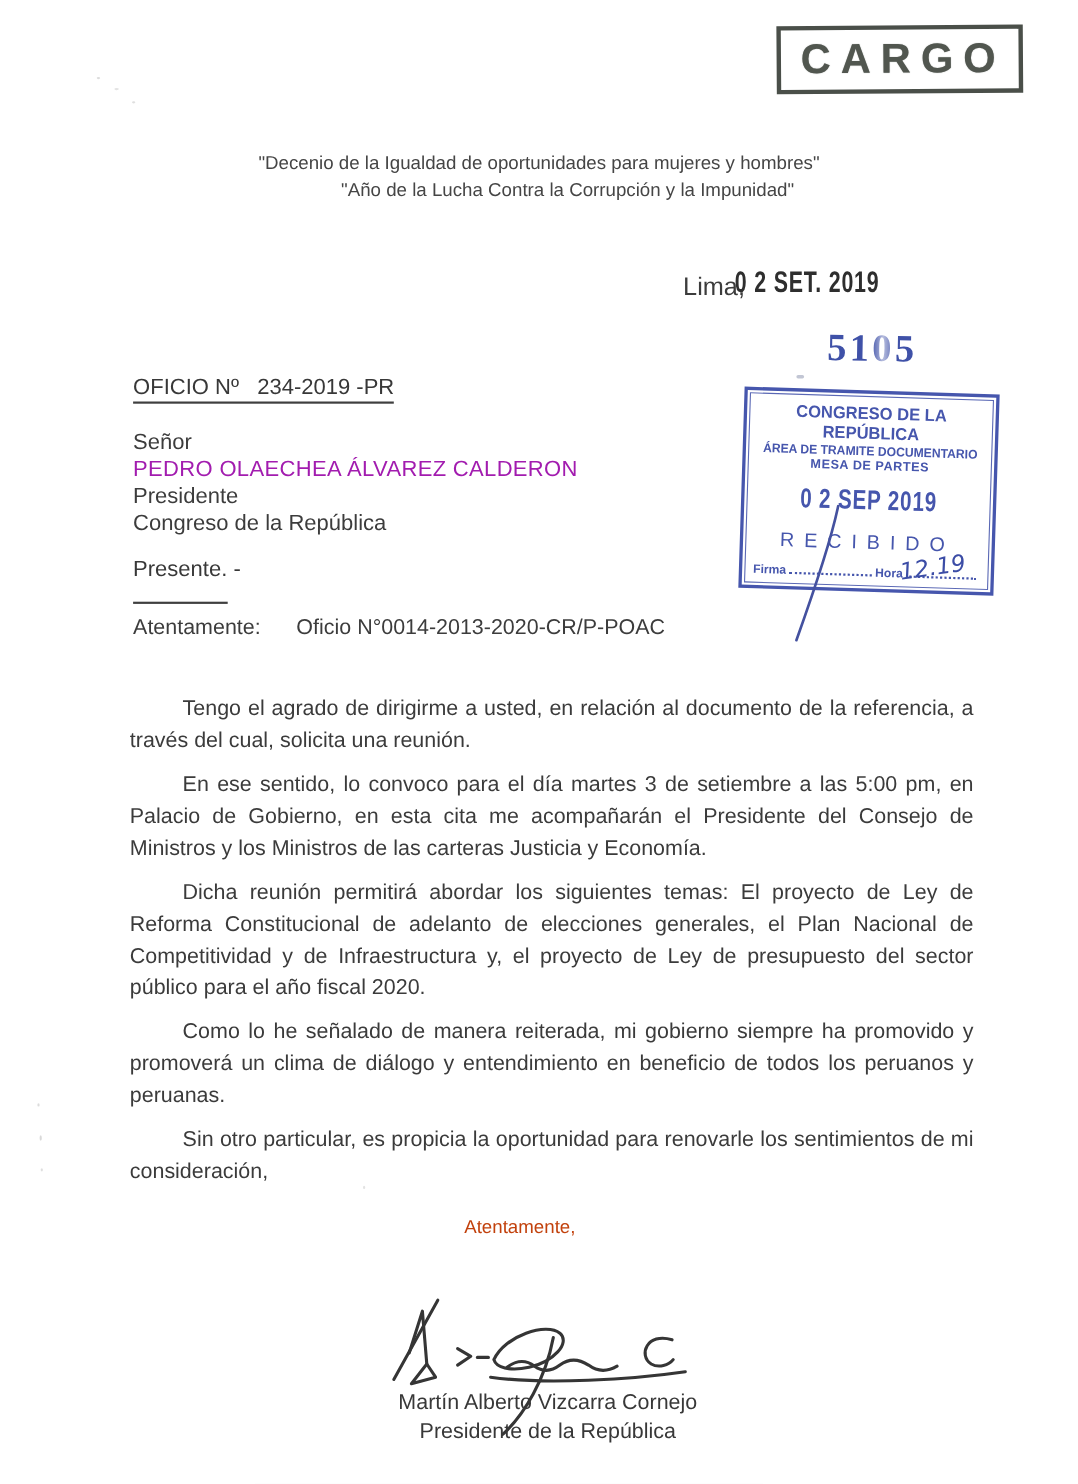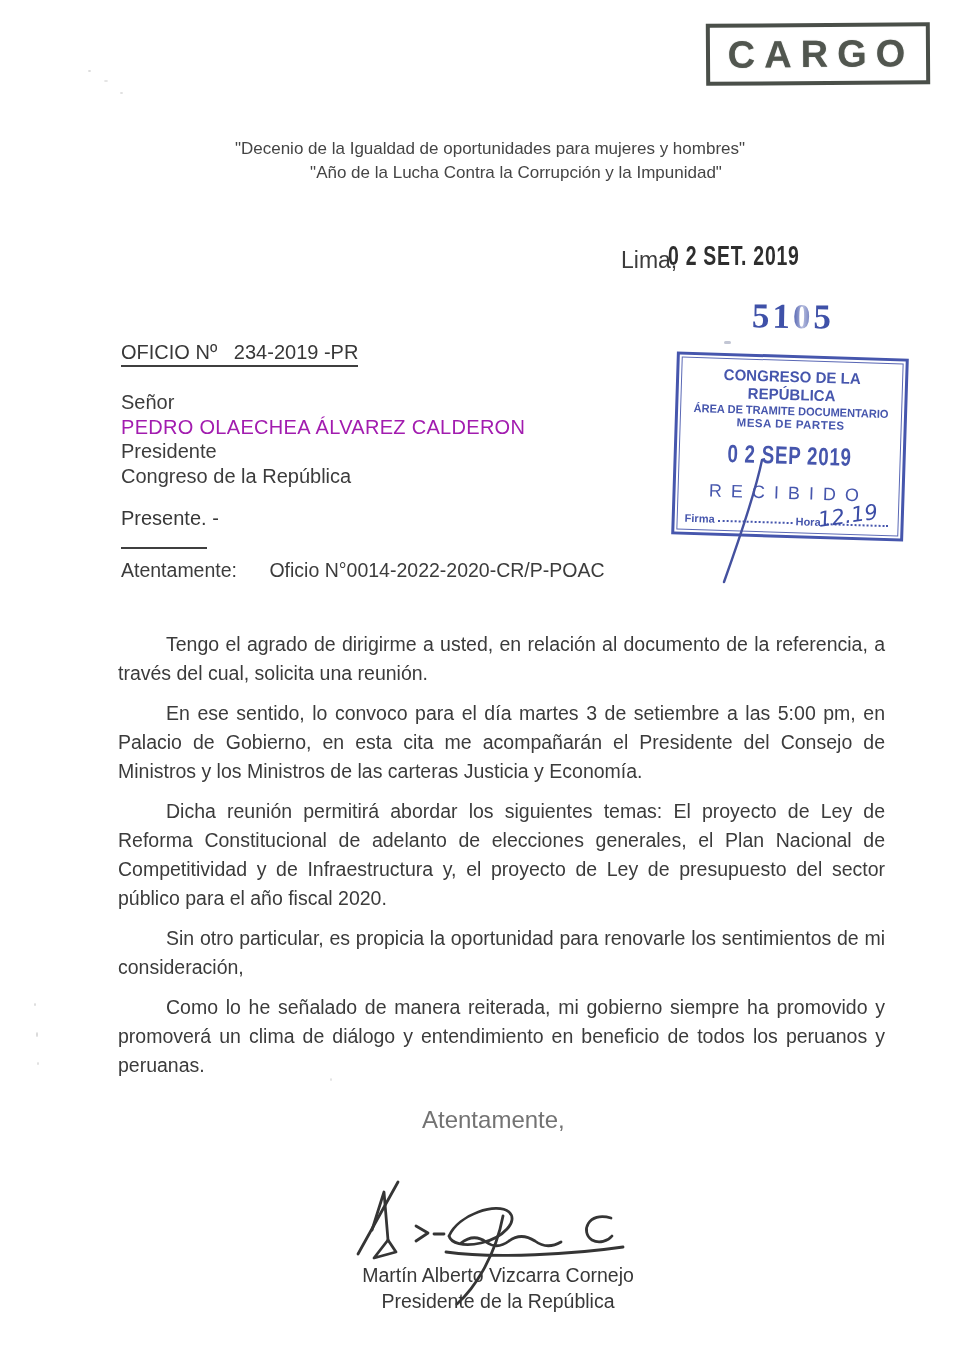--- a/index.html
+++ b/index.html
@@ -87,21 +87,21 @@
   .addr .bold{font-weight:normal;color:#a21caf;letter-spacing:.3px;}
   .presente{position:absolute;left:121px;top:507px;font-size:20px;color:#383838;}
   .presente .ul{border-bottom:2px solid #3f3f3f;padding-bottom:18px;}
   .refline{position:absolute;left:121px;top:559px;font-size:19.5px;color:#3c3c3c;}
   .refline .val{margin-left:27px;}
   .body-text{
     position:absolute;left:118px;top:630px;width:767px;
     font-size:19.5px;line-height:29px;text-align:justify;color:#3b3b3b;
   }
   .body-text p{margin:0 0 11px 0;text-indent:48px;}
-  .closing{position:absolute;left:422px;top:1106px;font-size:24px;color:#737373;}
+  .closing{position:absolute;left:422px;top:1106px;font-size:17px;color:#c2410c;}
   .sig-svg{position:absolute;left:345px;top:1168px;pointer-events:none;}
   .signer{
     position:absolute;left:348px;top:1262px;width:300px;
     text-align:center;font-size:19.5px;line-height:26px;color:#383838;
   }
   
   .noise{position:absolute;background:#b9b9b9;border-radius:50%;}
   .n1{left:88px;top:70px;width:3px;height:2px;opacity:.5;}
   .n2{left:104px;top:80px;width:4px;height:2px;opacity:.4;}
   .n3{left:120px;top:92px;width:3px;height:2px;opacity:.45;}
@@ -167,29 +167,29 @@
     <div>Presidente</div>
     <div>Congreso de la República</div>
   </div>
 
   <div class="presente">
     <span class="ul">Presente.</span><span> -</span>
   </div>
 
   <div class="refline">
     <span>Atentamente:</span>
-    <span class="val">Oficio N°0014-2022-2020-CR/P-POAC</span>
+    <span class="val">Oficio N°0014-2013-2020-CR/P-POAC</span>
   </div>
 
   <div class="body-text">
     <p>Tengo el agrado de dirigirme a usted, en relación al documento de la referencia, a través del cual, solicita una reunión.</p>
     <p>En ese sentido, lo convoco para el día martes 3 de setiembre a las 5:00 pm, en Palacio de Gobierno, en esta cita me acompañarán el Presidente del Consejo de Ministros y los Ministros de las carteras Justicia y Economía.</p>
     <p>Dicha reunión permitirá abordar los siguientes temas: El proyecto de Ley de Reforma Constitucional de adelanto de elecciones generales, el Plan Nacional de Competitividad y de Infraestructura y, el proyecto de Ley de presupuesto del sector público para el año fiscal 2020.</p>
+    <p>Como lo he señalado de manera reiterada, mi gobierno siempre ha promovido y promoverá un clima de diálogo y entendimiento en beneficio de todos los peruanos y peruanas.</p>
     <p>Sin otro particular, es propicia la oportunidad para renovarle los sentimientos de mi consideración,</p>
-    <p>Como lo he señalado de manera reiterada, mi gobierno siempre ha promovido y promoverá un clima de diálogo y entendimiento en beneficio de todos los peruanos y peruanas.</p>
   </div>
 
   <div class="closing">Atentamente,</div>
 
   <svg class="sig-svg" width="300" height="160" viewBox="0 0 300 160">
     <g fill="none" stroke="#353535" stroke-width="2.8" stroke-linecap="round" stroke-linejoin="round">
       <path d="M 13,86 L 53,14"></path>
       <path d="M 27,62 L 39,24 L 43,72"></path>
       <path d="M 43,72 L 29,90 L 51,84 L 43,72"></path>
       <path d="M 71,58 L 83,65 L 71,73"></path>

